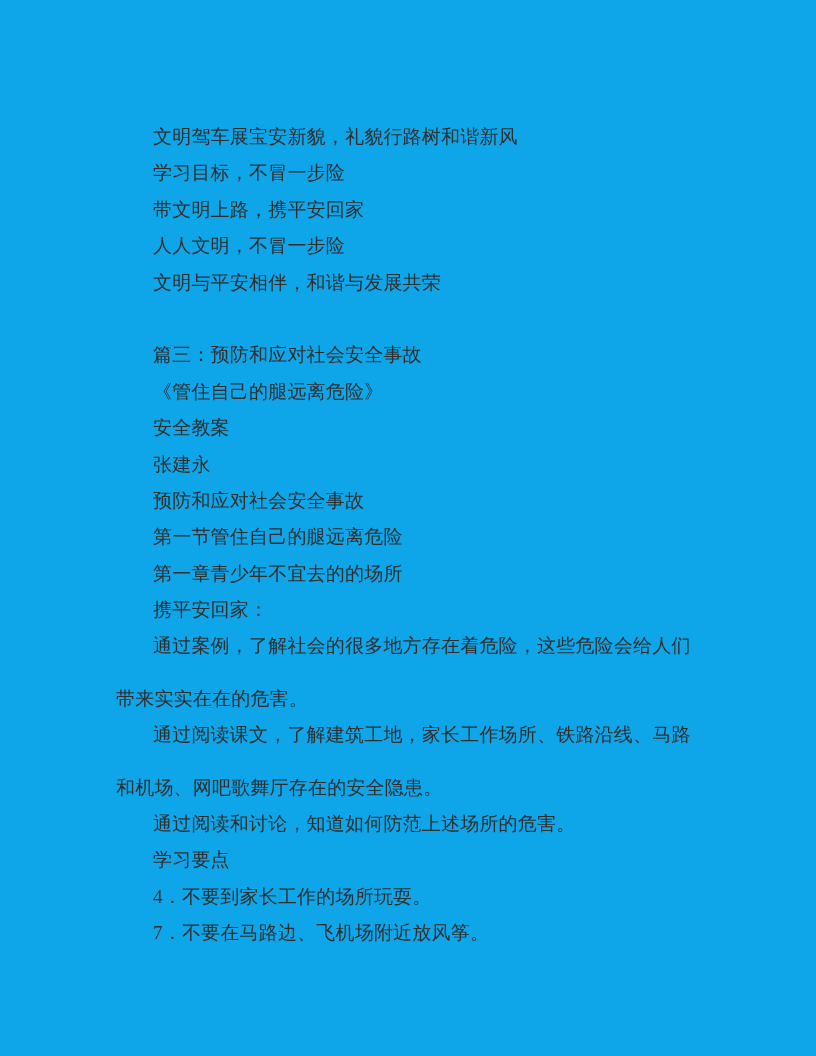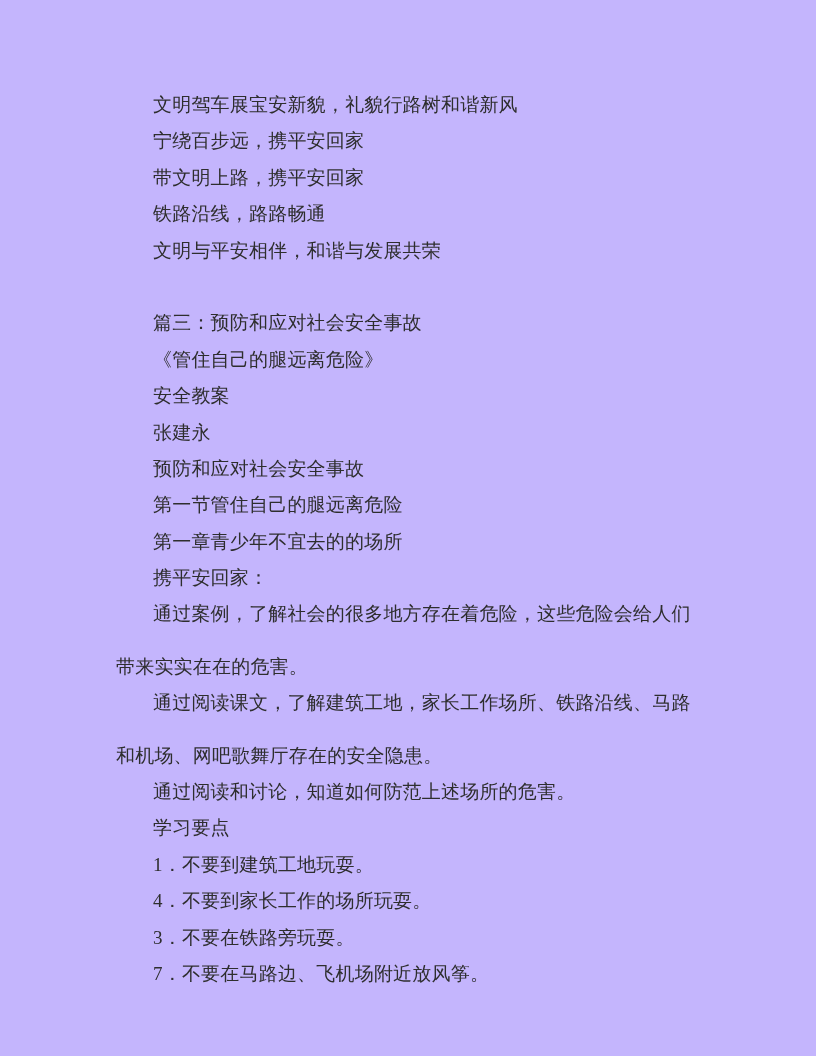--- a/index.html
+++ b/index.html
@@ -8,55 +8,53 @@
     height: 1056px;
     background: #ffffff;
     font-family: "Liberation Serif", "DejaVu Serif", serif;
     color: #2e2e2e;
     overflow: hidden;
   }
   .page {
     box-sizing: border-box;
     width: 816px;
     height: 1056px;
-    padding: 87px 112px 0 116px;
-    background: #c4b5fd;
+    padding: 119px 112px 0 116px;
+    background: #0ea5e9;
   }
   .line {
     font-size: 19px;
     line-height: 36.4px;
     height: 36.4px;
     white-space: nowrap;
     letter-spacing: 0.2px;
   }
   .indent { text-indent: 37px; }
   .cont   { text-indent: 0; margin-top: 16px; }
   .blank  { height: 36.4px; }
 </style>
 </head>
 <body>
 
 <div class="page">
   <div class="line indent">文明驾车展宝安新貌，礼貌行路树和谐新风</div>
-  <div class="line indent">宁绕百步远，携平安回家</div>
+  <div class="line indent">学习目标，不冒一步险</div>
   <div class="line indent">带文明上路，携平安回家</div>
-  <div class="line indent">铁路沿线，路路畅通</div>
+  <div class="line indent">人人文明，不冒一步险</div>
   <div class="line indent">文明与平安相伴，和谐与发展共荣</div>
   <div class="line blank"></div>
   <div class="line indent">篇三：预防和应对社会安全事故</div>
   <div class="line indent">《管住自己的腿远离危险》</div>
   <div class="line indent">安全教案</div>
   <div class="line indent">张建永</div>
   <div class="line indent">预防和应对社会安全事故</div>
   <div class="line indent">第一节管住自己的腿远离危险</div>
   <div class="line indent">第一章青少年不宜去的的场所</div>
   <div class="line indent">携平安回家：</div>
   <div class="line indent">通过案例，了解社会的很多地方存在着危险，这些危险会给人们</div>
   <div class="line cont">带来实实在在的危害。</div>
   <div class="line indent">通过阅读课文，了解建筑工地，家长工作场所、铁路沿线、马路</div>
   <div class="line cont">和机场、网吧歌舞厅存在的安全隐患。</div>
   <div class="line indent">通过阅读和讨论，知道如何防范上述场所的危害。</div>
   <div class="line indent">学习要点</div>
-  <div class="line indent">1．不要到建筑工地玩耍。</div>
   <div class="line indent">4．不要到家长工作的场所玩耍。</div>
-  <div class="line indent">3．不要在铁路旁玩耍。</div>
   <div class="line indent">7．不要在马路边、飞机场附近放风筝。</div>
 </div>
 
 </body></html>

